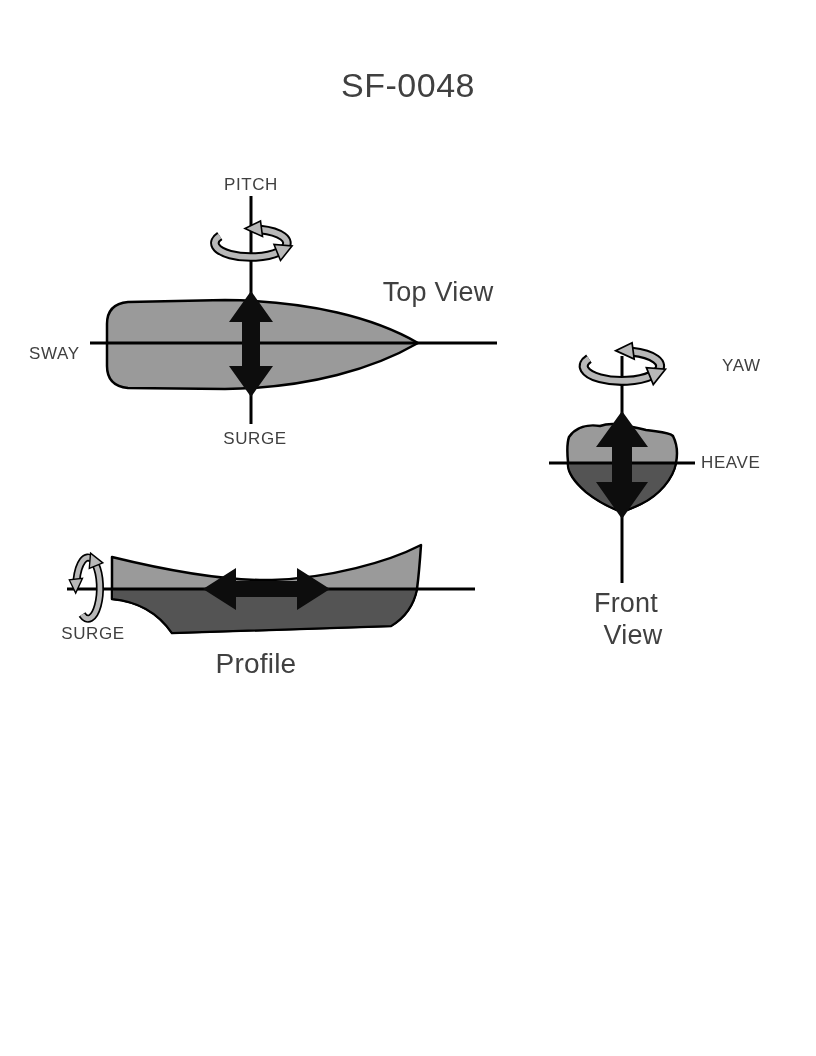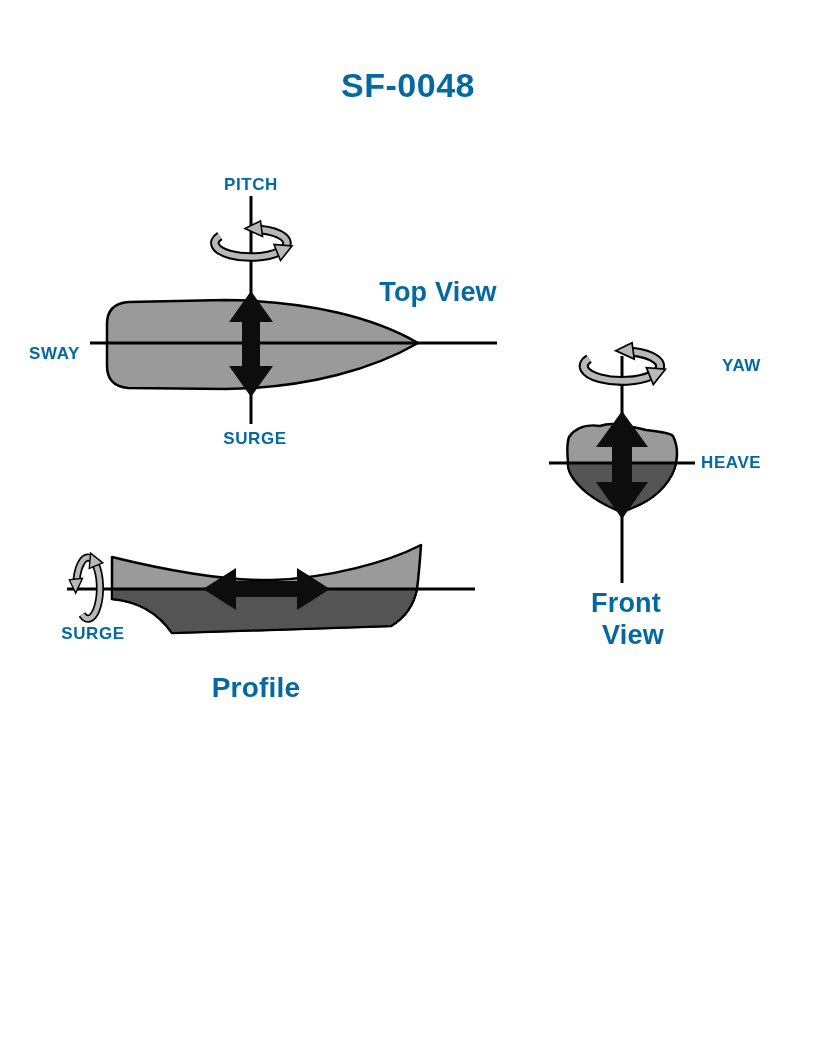--- a/index.html
+++ b/index.html
@@ -6,22 +6,22 @@
   .canvas{
     position:relative;
     width:816px;height:1056px;
     background:#ffffff;
     font-family:"Liberation Sans", sans-serif;
     overflow:hidden;
   }
   .canvas svg{position:absolute;left:0;top:0;}
   .lbl{
     position:absolute;
-    color:#0369a1;
-    font-weight:700;
+    color:#404040;
+    font-weight:400;
     white-space:nowrap;
   }
   .lbl.small{font-size:17px;letter-spacing:0.6px;}
   .lbl.view{font-size:27px;letter-spacing:0.2px;}
   .lbl.title{font-size:34px;letter-spacing:0.5px;}
   .center{transform:translate(-50%,-50%);}
   .vcenter{transform:translateY(-50%);}
 </style>
 </head>
 <body>
@@ -93,15 +93,15 @@
   <div class="lbl small vcenter" style="left:29px;top:342px;margin-top:12px;">SWAY</div>
   <div class="lbl view center" style="left:438px;top:292px;">Top View</div>
   <div class="lbl small center" style="left:255px;top:439px;">SURGE</div>
 
   <div class="lbl small vcenter" style="left:698px;top:366px;margin-left:24px;">YAW</div>
   <div class="lbl small vcenter" style="left:701px;top:463px;">HEAVE</div>
   <div class="lbl view center" style="left:626px;top:603px;">Front</div>
   <div class="lbl view center" style="left:633px;top:635px;">View</div>
 
   <div class="lbl small center" style="left:93px;top:634px;">SURGE</div>
-  <div class="lbl view center" style="left:256px;top:664px;font-size:28px;margin-top:24px;">Profile</div>
+  <div class="lbl view center" style="left:256px;top:664px;font-size:28px;">Profile</div>
 
 </div>
 
 </body></html>

